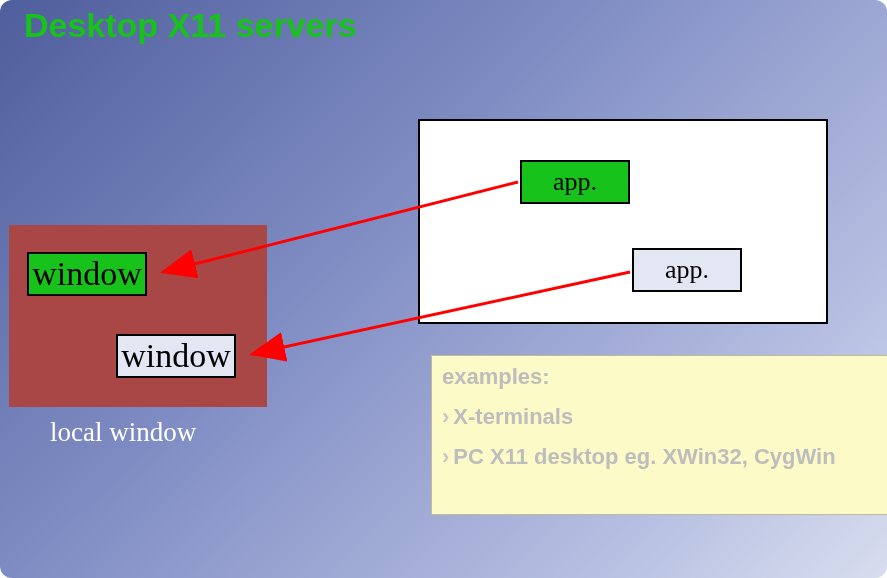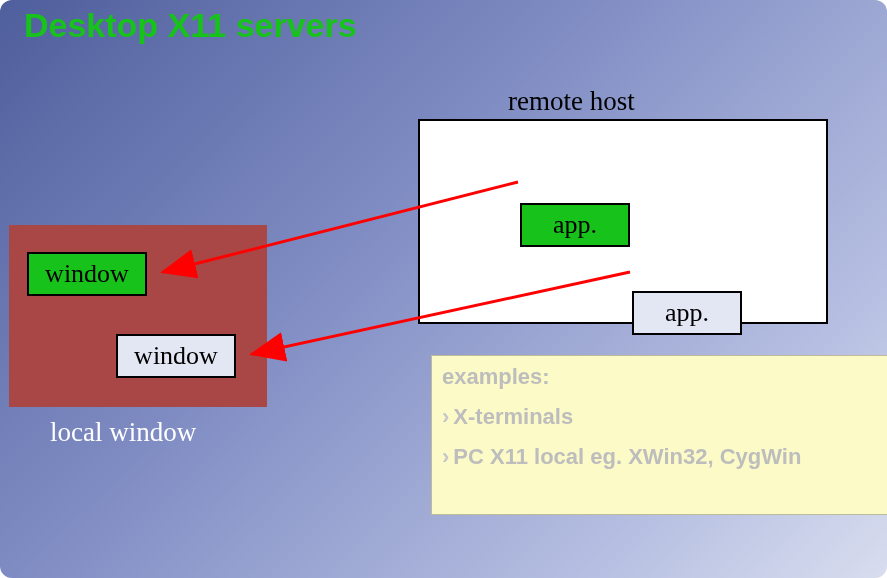--- a/index.html
+++ b/index.html
@@ -54,21 +54,20 @@
   }
   .app-box {
     position: absolute;
     border: 2px solid #000000;
     box-sizing: border-box;
     text-align: center;
     font-size: 26px;
     line-height: 40px;
     height: 44px;
     width: 110px;
-    margin-top: 43px;
   }
   .app-green {
     left: 520px;
     top: 160px;
     background: #17c21a;
     color: #000;
   }
   .app-blue {
     left: 632px;
     top: 248px;
@@ -81,21 +80,21 @@
     top: 225px;
     width: 258px;
     height: 182px;
     background: #a94747;
   }
   .window-box {
     position: absolute;
     border: 2px solid #000000;
     box-sizing: border-box;
     text-align: center;
-    font-size: 26px;
+    font-size: 34px;
     line-height: 40px;
     height: 44px;
     width: 120px;
   }
   .win-green {
     left: 27px;
     top: 252px;
     background: #17c21a;
     color: #000;
   }
@@ -145,39 +144,38 @@
   }
 </style>
 </head>
 <body>
 
 <div class="slide">
 
   <div class="title">Desktop X11 servers</div>
 
 
-  <div class="remote-label">remote host</div>
   <div class="remote-host"></div>
   <div class="app-box app-green">app.</div>
   <div class="app-box app-blue">app.</div>
 
   <div class="local-desktop"></div>
   <div class="window-box win-green">window</div>
   <div class="window-box win-blue">window</div>
   <div class="local-label">local window</div>
 
   <div class="examples-box">
     <div>examples:</div>
     <div class="row">
       <span class="chev">›</span>
       <span>X-terminals</span>
     </div>
     <div class="row">
       <span class="chev">›</span>
-      <span>PC X11 local eg. XWin32, CygWin</span>
+      <span>PC X11 desktop eg. XWin32, CygWin</span>
     </div>
   </div>
 
   <svg class="arrows">
     <defs>
       <marker id="arrowhead" markerWidth="12" markerHeight="10" refX="11" refY="5" orient="auto">
         <polygon points="0 0, 12 5, 0 10" fill="#ff0000"></polygon>
       </marker>
     </defs>
     <line x1="518" y1="182" x2="163" y2="272" stroke="#ff0000" stroke-width="3" marker-end="url(#arrowhead)"></line>

